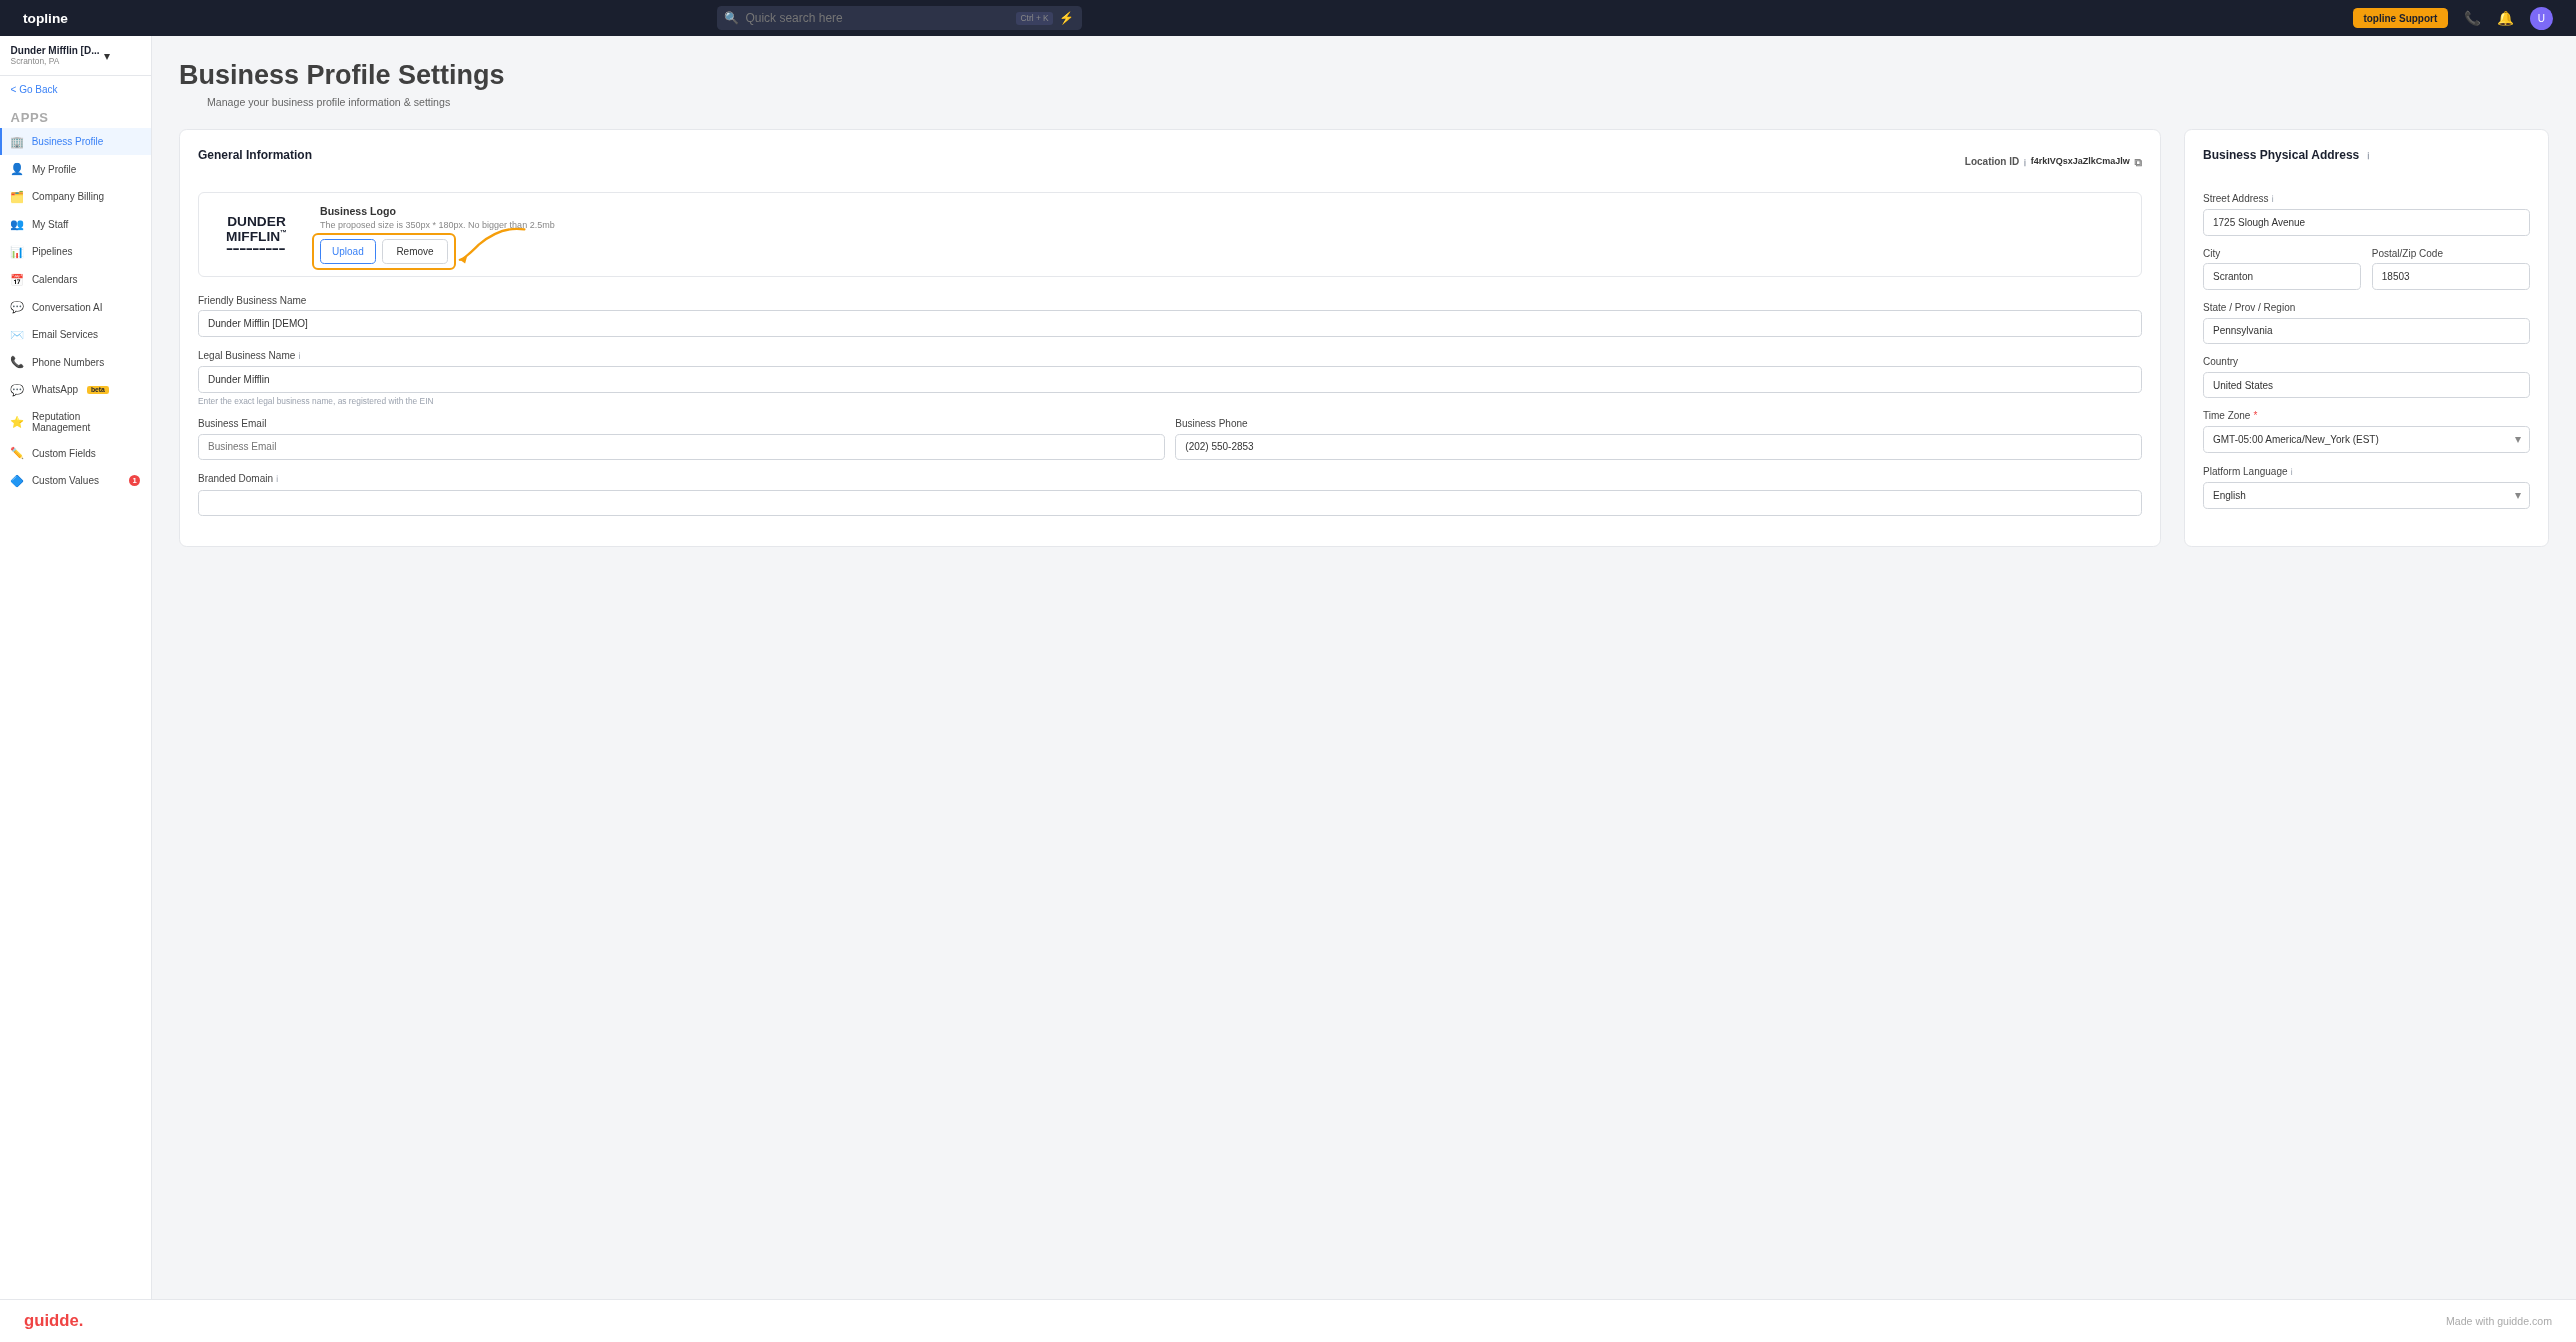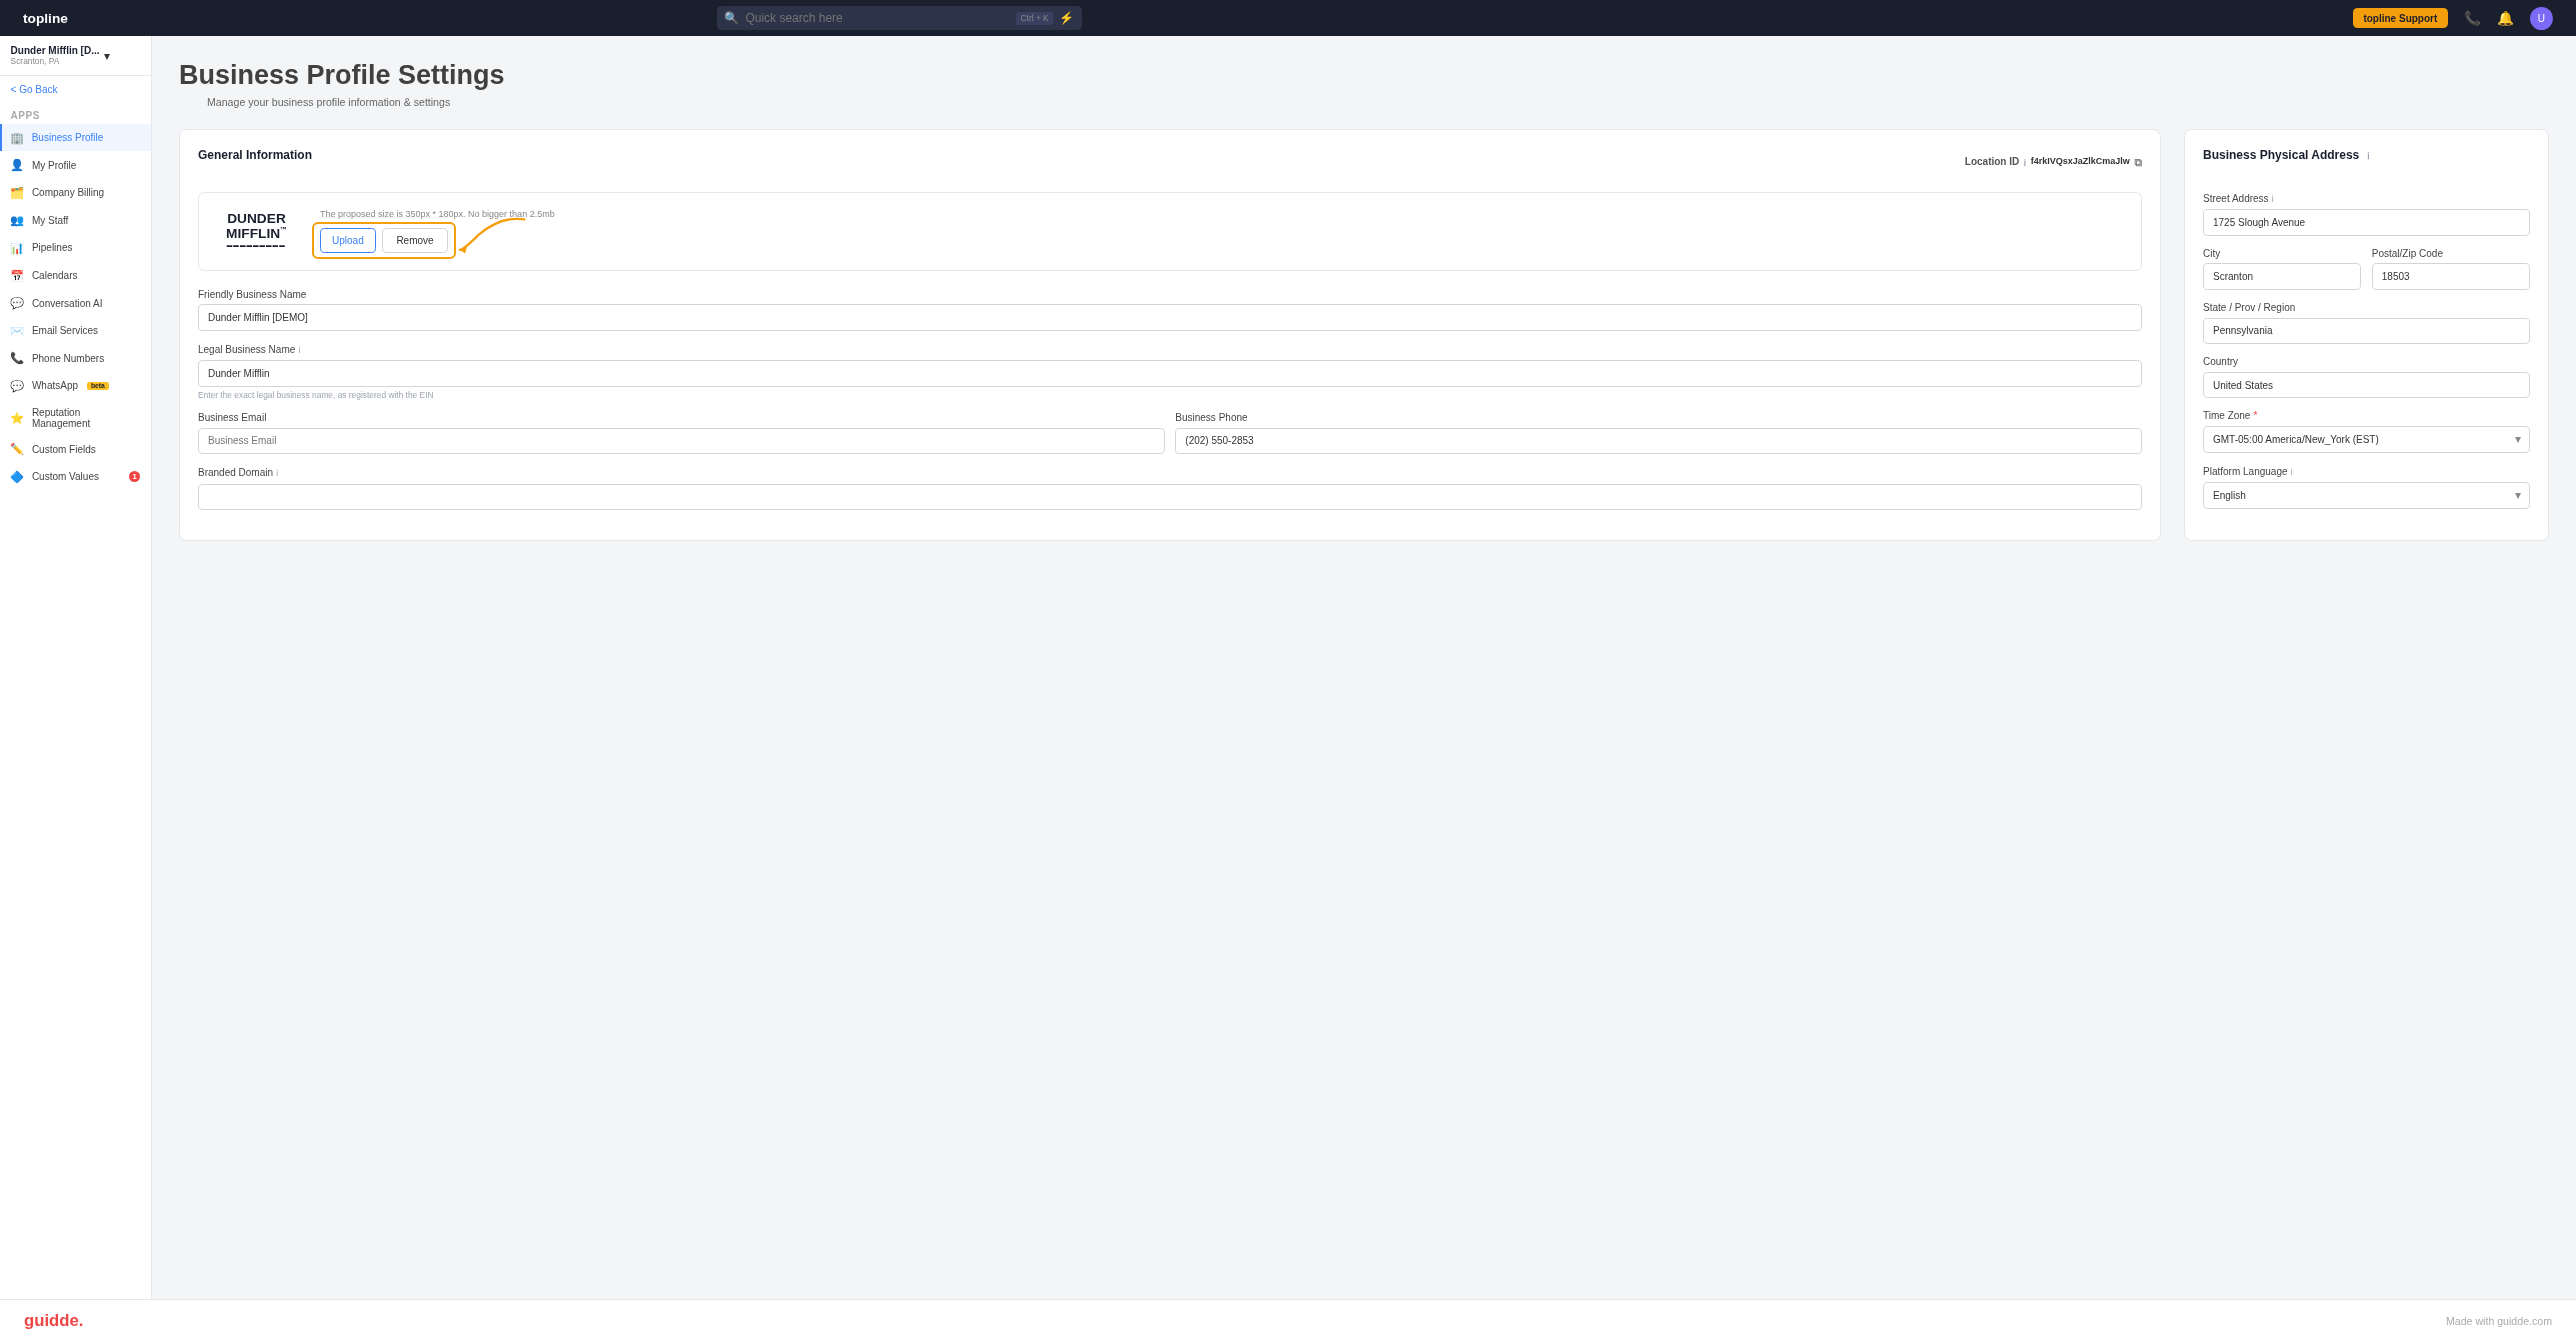--- a/index.html
+++ b/index.html
@@ -122,21 +122,21 @@
     .sidebar-go-back {
       padding: 7.6px 10.6px;
       font-size: 10px;
       color: #3b82f6;
       cursor: pointer;
       display: flex;
       align-items: center;
       gap: 3px;
     }
     .sidebar-section-label {
-      font-size: 10px;
+      font-size: 13px;
       font-weight: 600;
       color: #aaa;
       padding: 7.6px 10.6px 3px;
       text-transform: uppercase;
       letter-spacing: 0.05em;
     }
     .sidebar-item {
       display: flex;
       align-items: center;
       gap: 7.6px;
@@ -524,20 +524,21 @@
 
         <div class="logo-section">
           <div class="logo-preview">
             <div class="logo-text">
               <span>DUNDER</span>
               <span>MIFFLIN<sup style="font-size:6.8px">™</sup></span>
               <span style="font-size:8.4px;letter-spacing:1.5px;">━━━━━━━━━</span>
             </div>
           </div>
           <div class="logo-info">
+            <div class="logo-info-title">Business Logo</div>
             <div class="logo-info-desc">The proposed size is 350px * 180px. No bigger than 2.5mb</div>
             <div style="position: relative; display: inline-block;">
               <div class="upload-remove-highlight"></div>
               <div class="upload-remove-btns">
                 <button class="btn-upload">Upload</button>
                 <button class="btn-remove">Remove</button>
               </div>
               
               <div class="arrow-svg-container">
                 <svg width="76" height="46" viewBox="0 0 100 60" fill="none" xmlns="http://www.w3.org/2000/svg">

